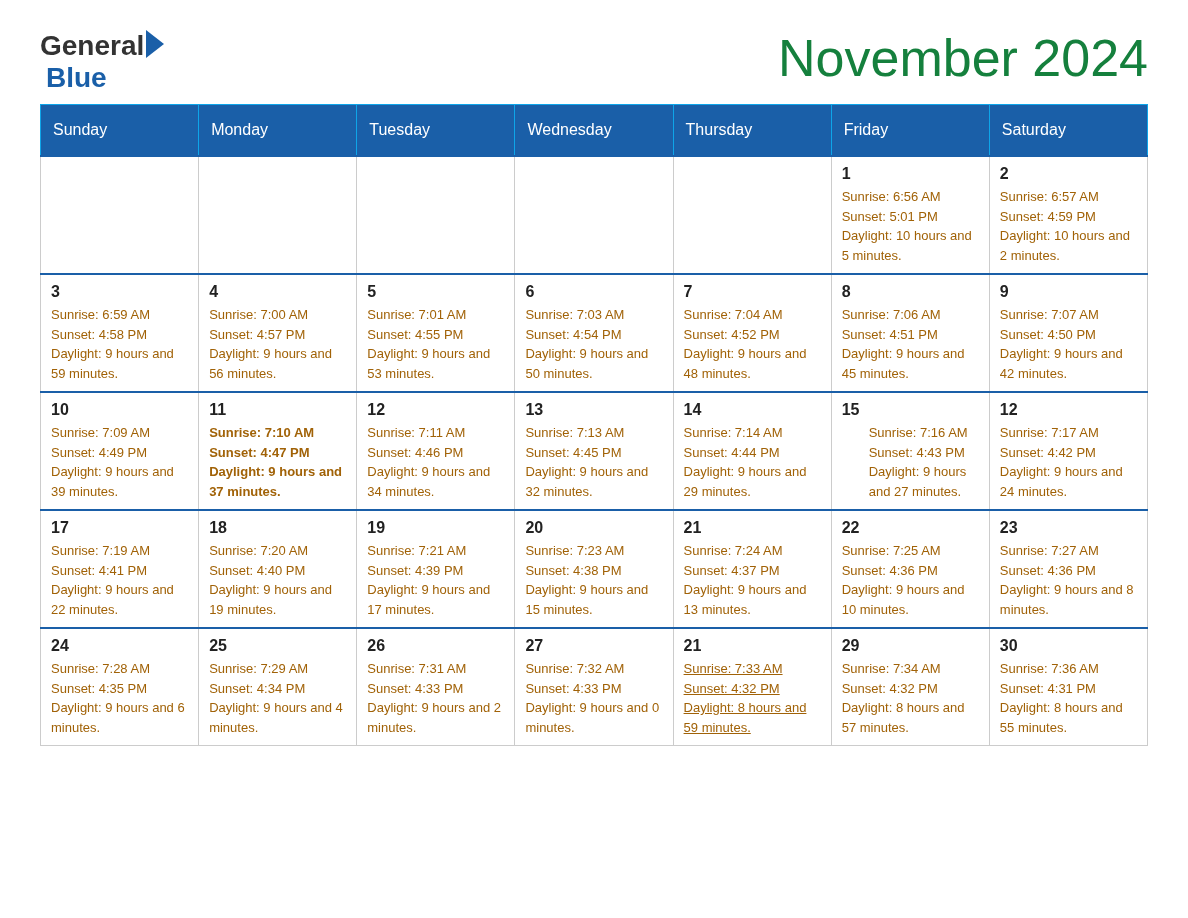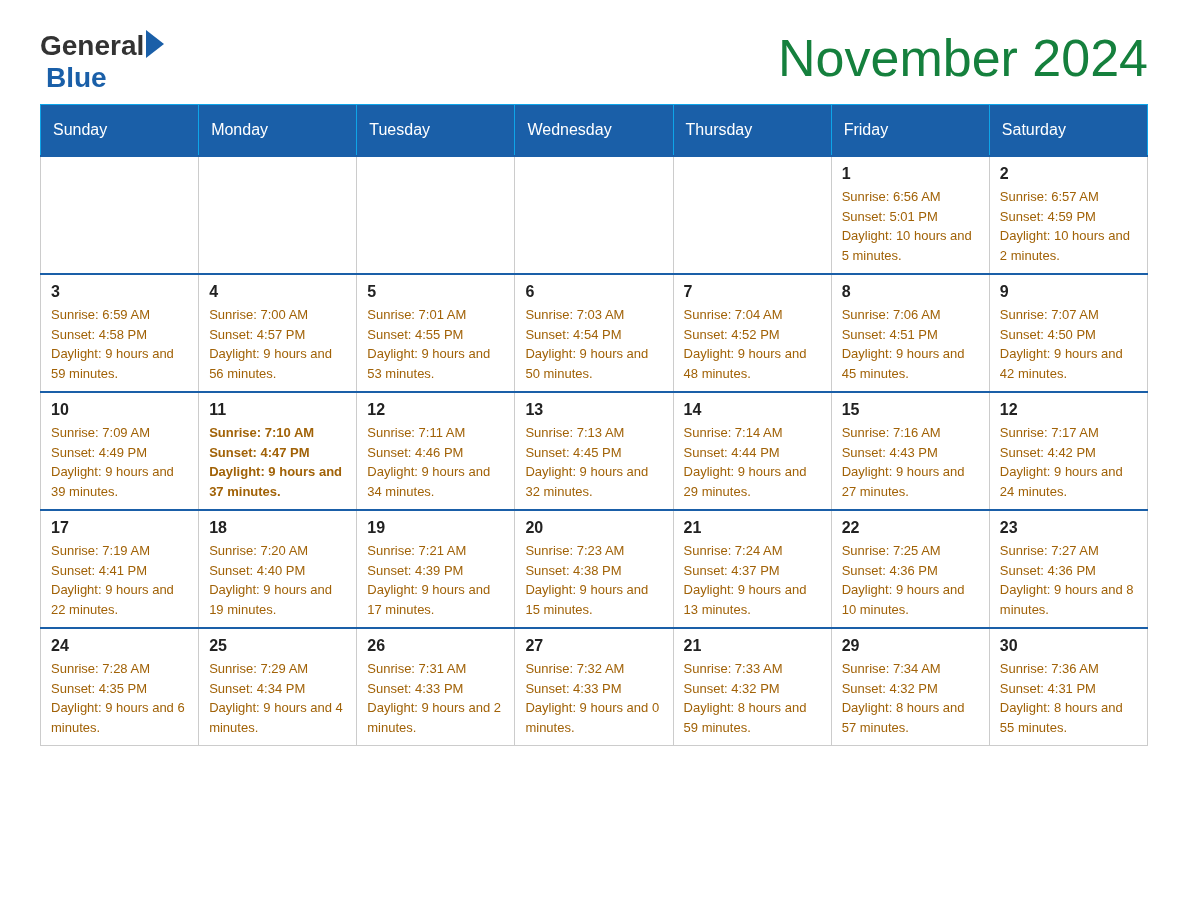--- a/index.html
+++ b/index.html
@@ -229,21 +229,21 @@
 Daylight: 9 hours and 32 minutes.</div>
         </td>
         <td>
           <span class="day-number">14</span>
           <div class="day-info" style="white-space: pre-line;">Sunrise: 7:14 AM
 Sunset: 4:44 PM
 Daylight: 9 hours and 29 minutes.</div>
         </td>
         <td>
           <span class="day-number">15</span>
-          <div class="day-info" style="white-space: pre-line;">Sunrise: 7:16 AM
+          <div class="day-info" style="white-space: pre-line; margin-left: 27px;">Sunrise: 7:16 AM
 Sunset: 4:43 PM
 Daylight: 9 hours and 27 minutes.</div>
         </td>
         <td>
           <span class="day-number">12</span>
           <div class="day-info" style="white-space: pre-line;">Sunrise: 7:17 AM
 Sunset: 4:42 PM
 Daylight: 9 hours and 24 minutes.</div>
         </td>
       </tr>
@@ -311,21 +311,21 @@
 Daylight: 9 hours and 2 minutes.</div>
         </td>
         <td>
           <span class="day-number">27</span>
           <div class="day-info" style="white-space: pre-line;">Sunrise: 7:32 AM
 Sunset: 4:33 PM
 Daylight: 9 hours and 0 minutes.</div>
         </td>
         <td>
           <span class="day-number">21</span>
-          <div class="day-info" style="white-space: pre-line;">Sunrise: 7:33 AM
+          <div class="day-info" style="white-space: pre-line; text-decoration: underline;">Sunrise: 7:33 AM
 Sunset: 4:32 PM
 Daylight: 8 hours and 59 minutes.</div>
         </td>
         <td>
           <span class="day-number">29</span>
           <div class="day-info" style="white-space: pre-line;">Sunrise: 7:34 AM
 Sunset: 4:32 PM
 Daylight: 8 hours and 57 minutes.</div>
         </td>
         <td>

